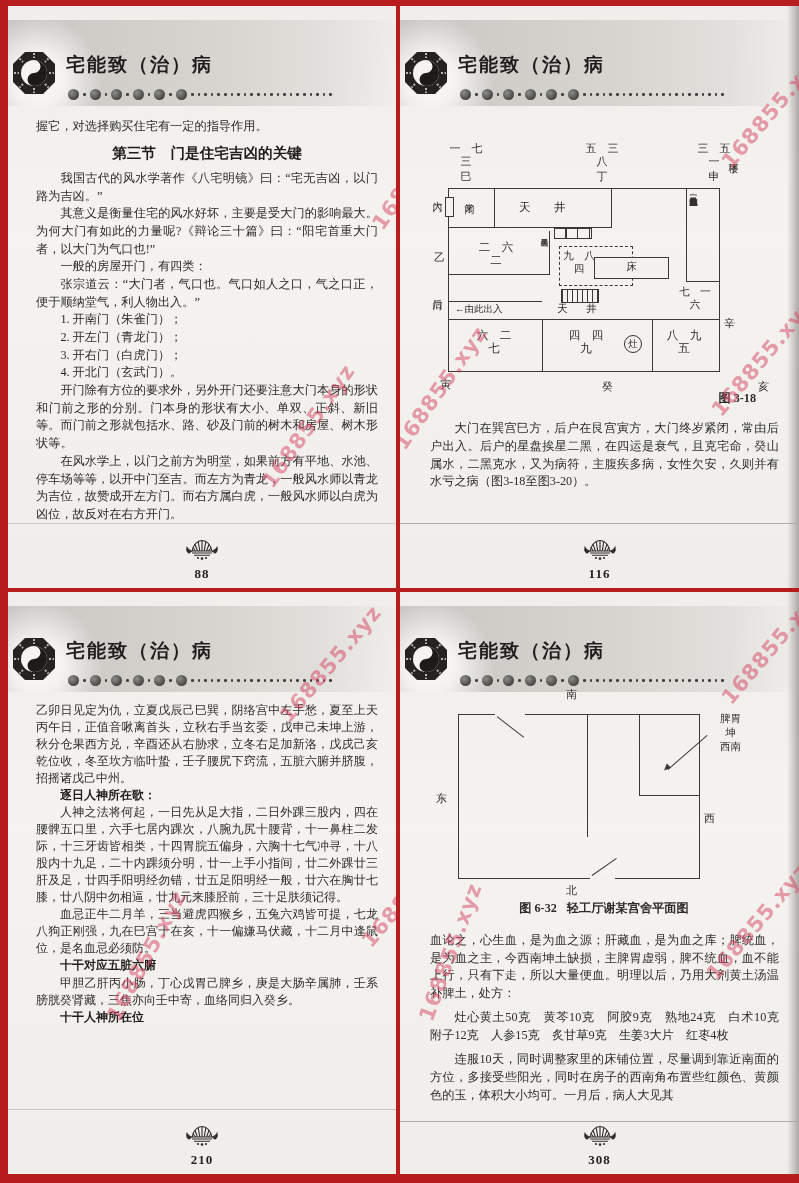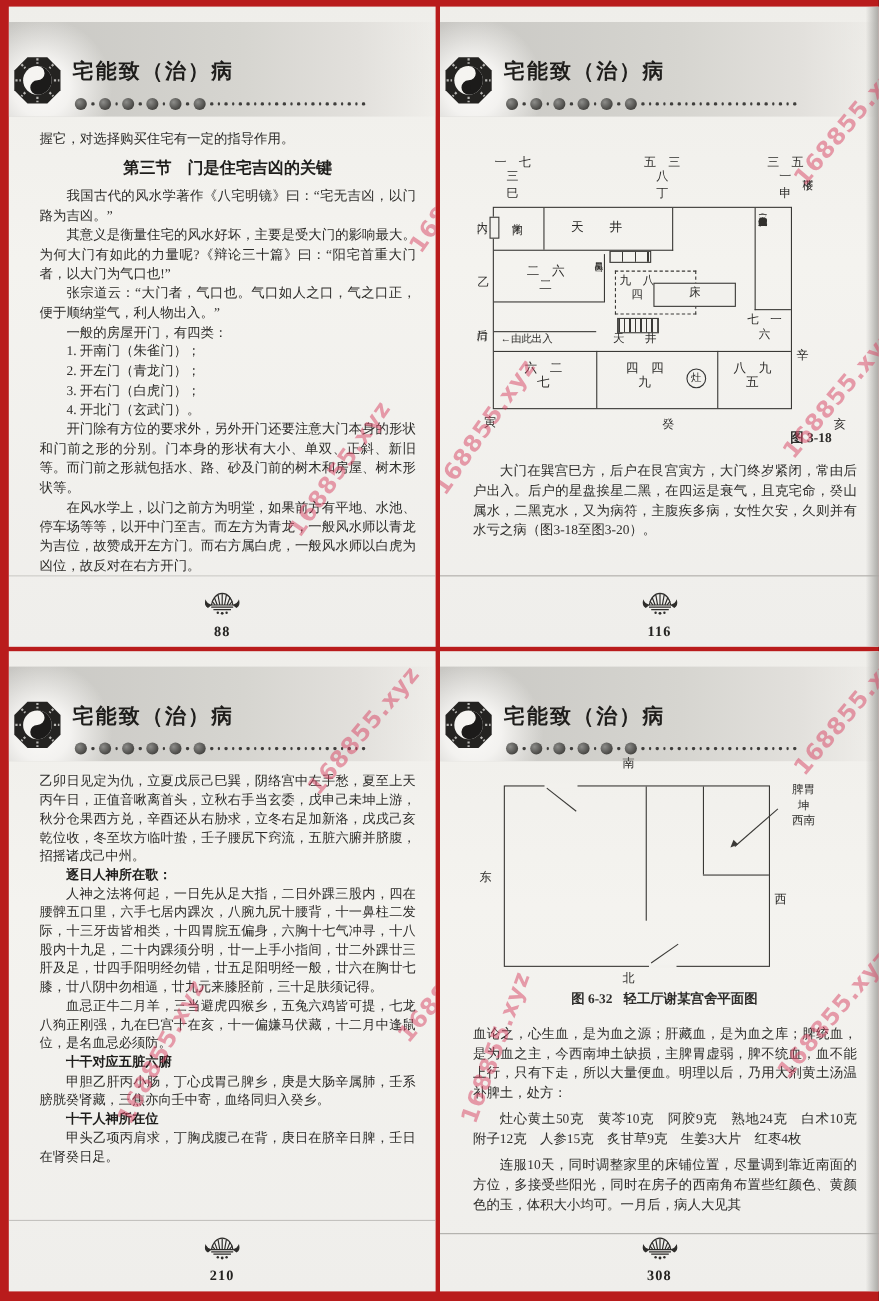--- a/index.html
+++ b/index.html
@@ -126,22 +126,22 @@
         <span class="sd"></span>
         <span class="sd"></span>
         <span class="sd"></span>
       </div>
 
     <div class="content">
       <p class="noind">握它，对选择购买住宅有一定的指导作用。</p>
       <div class="secttitle">第三节　门是住宅吉凶的关键</div>
       <p>我国古代的风水学著作《八宅明镜》曰：“宅无吉凶，以门路为吉凶。”</p>
       <p>其意义是衡量住宅的风水好坏，主要是受大门的影响最大。为何大门有如此的力量呢?《辩论三十篇》曰：“阳宅首重大门者，以大门为气口也!”</p>
+      <p>一般的房屋开门，有四类：</p>
       <p>张宗道云：“大门者，气口也。气口如人之口，气之口正，便于顺纳堂气，利人物出入。”</p>
-      <p>一般的房屋开门，有四类：</p>
       <p>1. 开南门（朱雀门）；</p>
       <p>2. 开左门（青龙门）；</p>
       <p>3. 开右门（白虎门）；</p>
       <p>4. 开北门（玄武门）。</p>
       <p>开门除有方位的要求外，另外开门还要注意大门本身的形状和门前之形的分别。门本身的形状有大小、单双、正斜、新旧等。而门前之形就包括水、路、砂及门前的树木和房屋、树木形状等。</p>
       <p>在风水学上，以门之前方为明堂，如果前方有平地、水池、停车场等等，以开中门至吉。而左方为青龙，一般风水师以青龙为吉位，故赞成开左方门。而右方属白虎，一般风水师以白虎为凶位，故反对在右方开门。</p>
     </div>
 
     <div class="footrule" style="opacity:.4;"></div>
     <div class="pfoot">
@@ -377,21 +377,20 @@
       </div>
 
     <div class="content" style="top:110px;font-size:12px;line-height:1.42;">
       <p class="noind">乙卯日见定为仇，立夏戊辰己巳巽，阴络宫中左手愁，夏至上天丙午日，正值音啾离首头，立秋右手当玄委，戊申己未坤上游，秋分仓果西方兑，辛酉还从右胁求，立冬右足加新洛，戊戌己亥乾位收，冬至坎方临叶蛰，壬子腰尻下窍流，五脏六腑并脐腹，招摇诸戊己中州。</p>
       <p class="subh">逐日人神所在歌：</p>
       <p>人神之法将何起，一日先从足大指，二日外踝三股内，四在腰髀五口里，六手七居内踝次，八腕九尻十腰背，十一鼻柱二发际，十三牙齿皆相类，十四胃脘五偏身，六胸十七气冲寻，十八股内十九足，二十内踝须分明，廿一上手小指间，廿二外踝廿三肝及足，廿四手阳明经勿错，廿五足阳明经一般，廿六在胸廿七膝，廿八阴中勿相逼，廿九元来膝胫前，三十足肤须记得。</p>
       <p>血忌正牛二月羊，三当避虎四猴乡，五兔六鸡皆可提，七龙八狗正刚强，九在巳宫十在亥，十一偏嫌马伏藏，十二月中逢鼠位，是名血忌必须防。</p>
       <p class="subh">十干对应五脏六腑</p>
       <p>甲胆乙肝丙小肠，丁心戊胃己脾乡，庚是大肠辛属肺，壬系膀胱癸肾藏，三焦亦向壬中寄，血络同归入癸乡。</p>
       <p class="subh">十干人神所在位</p>
-      <p>甲头乙项丙肩求，丁胸戊腹己在背，庚日在脐辛日脾，壬日在肾癸日足。</p>
     </div>
 
     <div class="footrule" style="opacity:.5;"></div>
     <div class="pfoot">
       <svg class="emb" width="36" height="23" viewBox="0 0 36 23">
         <g fill="none" stroke="#2e2d2b" stroke-width="1.1">
           <path d="M18 2.5 C13 2.5 9.2 7 8.2 13 L27.8 13 C26.8 7 23 2.5 18 2.5 Z"></path>
           <path d="M18 3 L18 13 M14.2 3.8 L15.8 13 M10.8 6 L13.5 13 M8.8 9.5 L11.5 13 M21.8 3.8 L20.2 13 M25.2 6 L22.5 13 M27.2 9.5 L24.5 13"></path>
           <path d="M7.5 13 Q4.5 12.5 3 9.5 Q2.2 13.5 5 15 Z" fill="#2e2d2b"></path>
           <path d="M28.5 13 Q31.5 12.5 33 9.5 Q33.8 13.5 31 15 Z" fill="#2e2d2b"></path>

